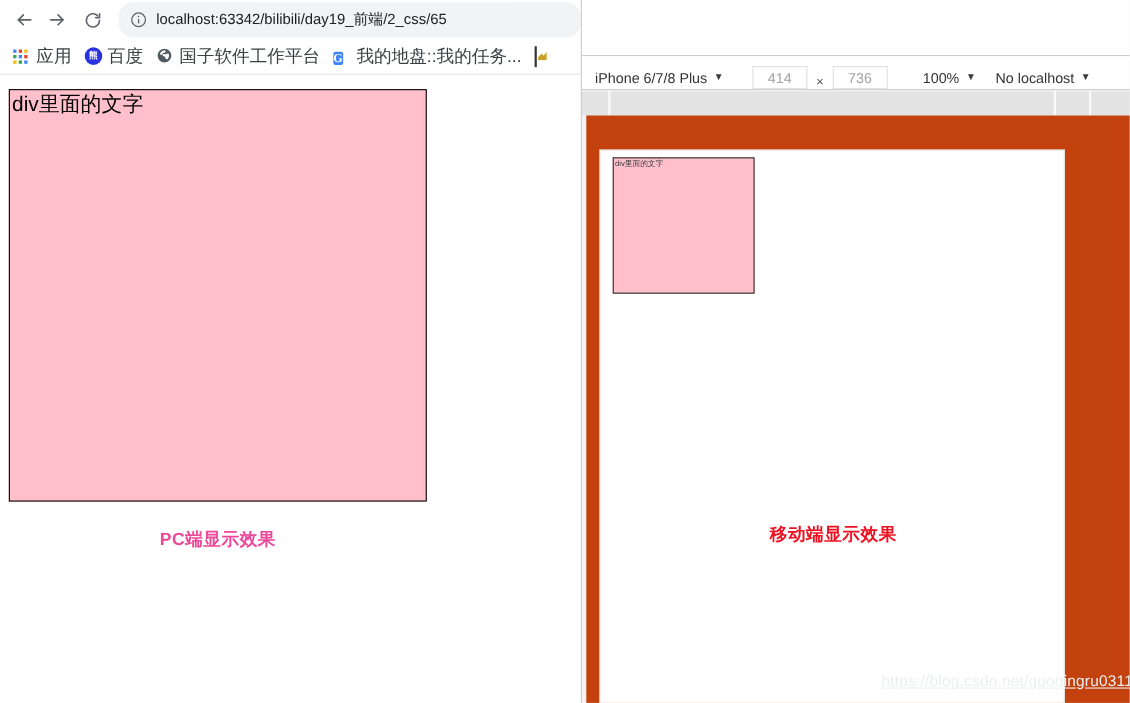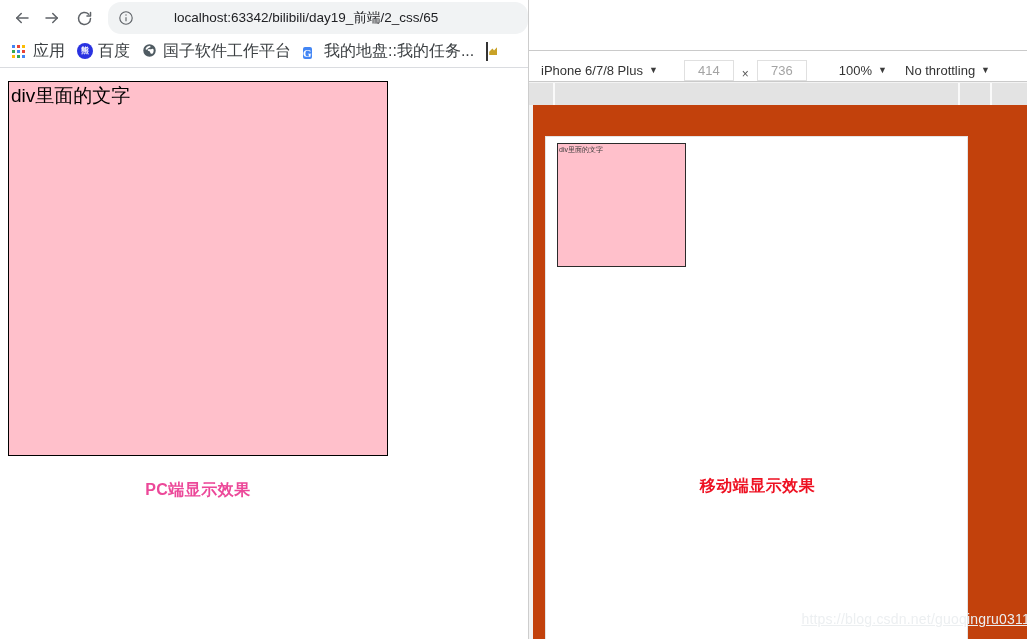--- a/index.html
+++ b/index.html
@@ -44,21 +44,20 @@
     margin-left: 10px;
     height: 26px;
     flex: 1 1 auto;
     background: #f1f3f4;
     border-radius: 13px;
     display: flex;
     align-items: center;
     padding: 16px 10px;
     overflow: hidden;
     position: relative;
-    gap: 32px;
   }
   #omnibox-info-icon {
     flex: 0 0 auto;
     width: 16px; height: 16px;
     margin-right: 8px;
     color: #5f6368;
   }
   #omnibox-url {
     font-size: 13.5px;
     color: #202124;
@@ -414,21 +413,21 @@
     <div class="dt-input" id="dt-width">414</div>
     <span id="dt-times">×</span>
     <div class="dt-input" id="dt-height">736</div>
 
     <div class="dt-select" id="dt-zoom">
       <span>100%</span>
       <span class="caret">▼</span>
     </div>
 
     <div class="dt-select" id="dt-throttle">
-      <span>No throttling</span>
+      <span>No localhost</span>
       <span class="caret">▼</span>
     </div>
   </div>
 
   <div id="device-toolbar-2">
     <div class="seg" id="seg-a"></div>
     <div class="seg" id="seg-b"></div>
     <div class="seg" id="seg-c"></div>
     <div class="seg" id="seg-d"></div>
   </div>

